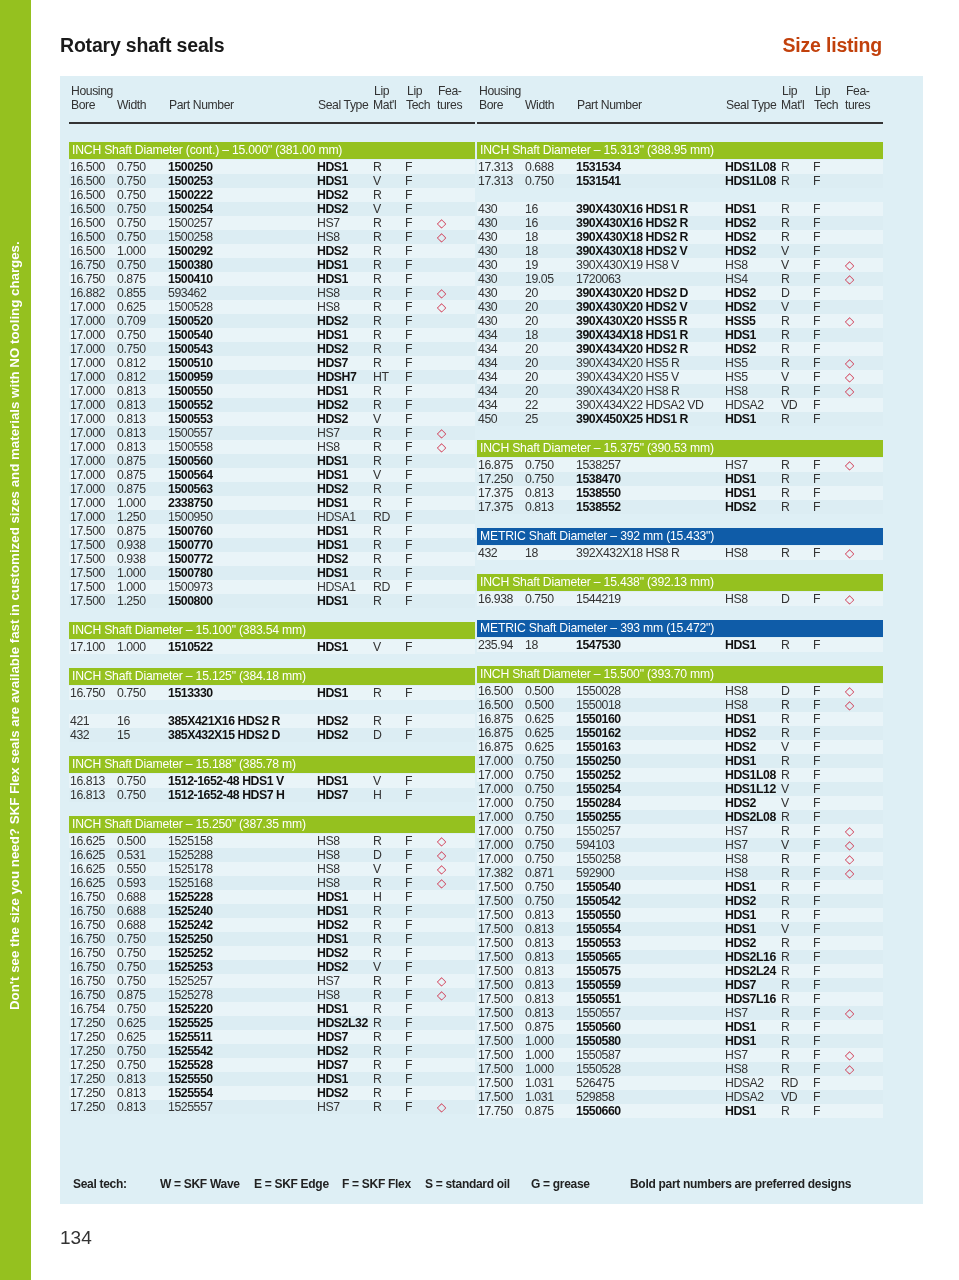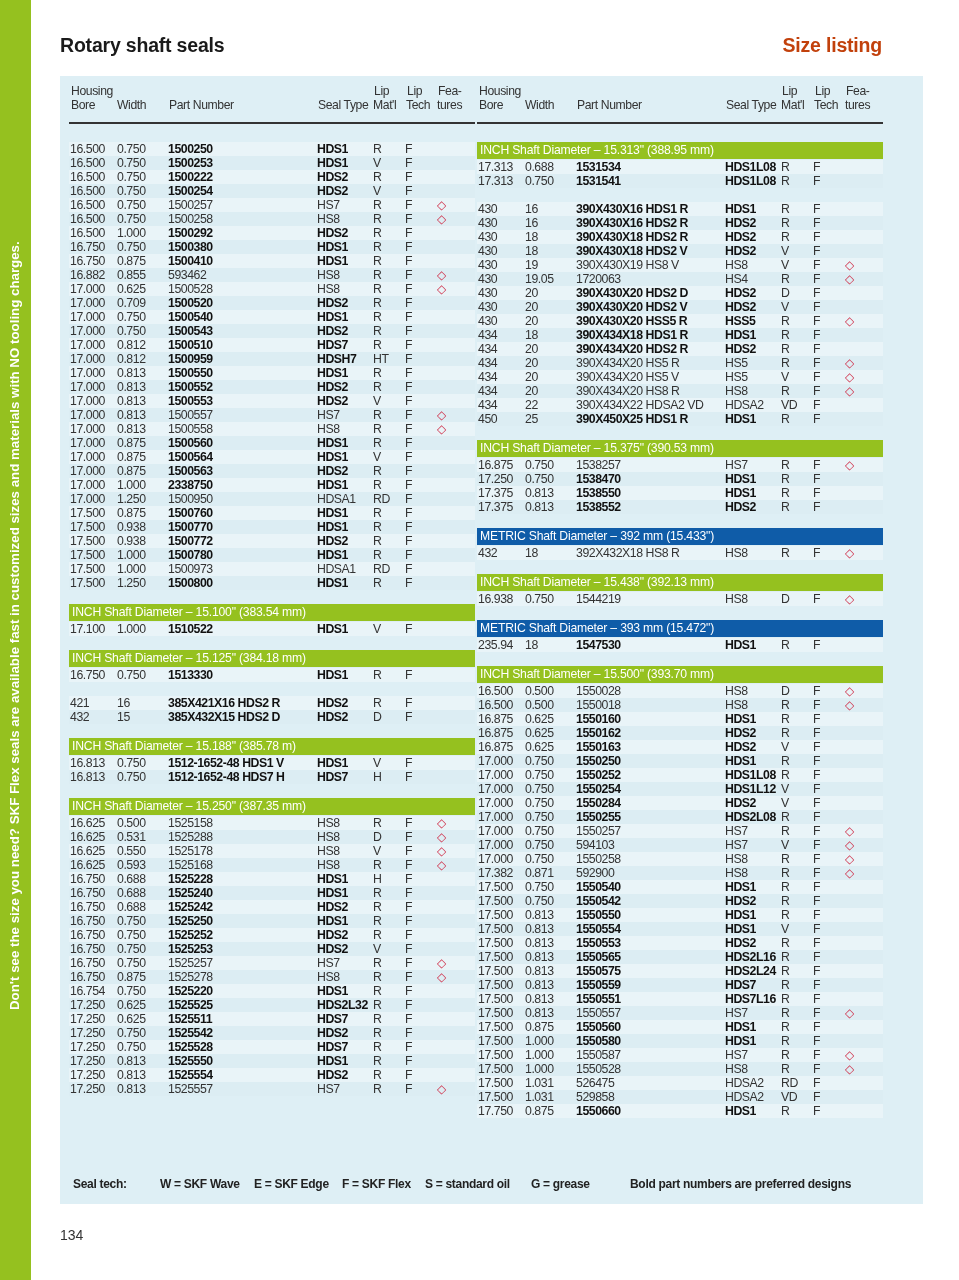--- a/index.html
+++ b/index.html
@@ -26,21 +26,21 @@
   .c-bore { left:1px; }
   .c-width { left:48px; }
   .c-pn { left:99px; }
   .c-st { left:248px; }
   .c-mat { left:304px; }
   .c-tech { left:336px; }
   .c-feat { left:368px; color:#d0304a; font-size:12px; }
   .rows { }
   .footer { position:absolute; left:0; top:1098px; width:822px; height:20px; font-family:"Liberation Sans", sans-serif; font-size:12px; color:#222; font-weight:bold; letter-spacing:-0.3px; }
   .footer span { position:absolute; top:3px; white-space:nowrap; }
-  .page-num { position:absolute; left:60px; top:1227px; font-family:"Liberation Sans", sans-serif; font-size:14px; color:#333; }
+  .page-num { position:absolute; left:60px; top:1227px; font-family:"Liberation Sans", sans-serif; font-size:19px; color:#333; }
 </style>
 </head>
 <body>
 
 <div class="sidebar">
   <div class="sidebar-text">Don't see the size you need? SKF Flex seals are available fast in customized sizes and materials with NO tooling charges.</div>
 </div>
 
 <div class="title-left">Rotary shaft seals</div>
 <div class="title-right">Size listing</div>
@@ -56,20 +56,21 @@
       <span style="left:305px;top:9px">Lip</span>
       <span style="left:304px;top:23px">Mat'l</span>
       <span style="left:338px;top:9px">Lip</span>
       <span style="left:337px;top:23px">Tech</span>
       <span style="left:369px;top:9px">Fea-</span>
       <span style="left:368px;top:23px">tures</span>
     </div>
     <div id="left-body">
         <div style="height: 18px;"></div>
         <div class="section">
+          <div class="sec-title inch">INCH Shaft Diameter (cont.) – 15.000" (381.00 mm)</div>
           <div class="rows">
             <div class="row bold">
               <span class="c-bore">16.500</span>
               <span class="c-width">0.750</span>
               <span class="c-pn pn">1500250</span>
               <span class="c-st st">HDS1</span>
               <span class="c-mat">R</span>
               <span class="c-tech">F</span>
               <span class="c-feat"></span>
             </div>

